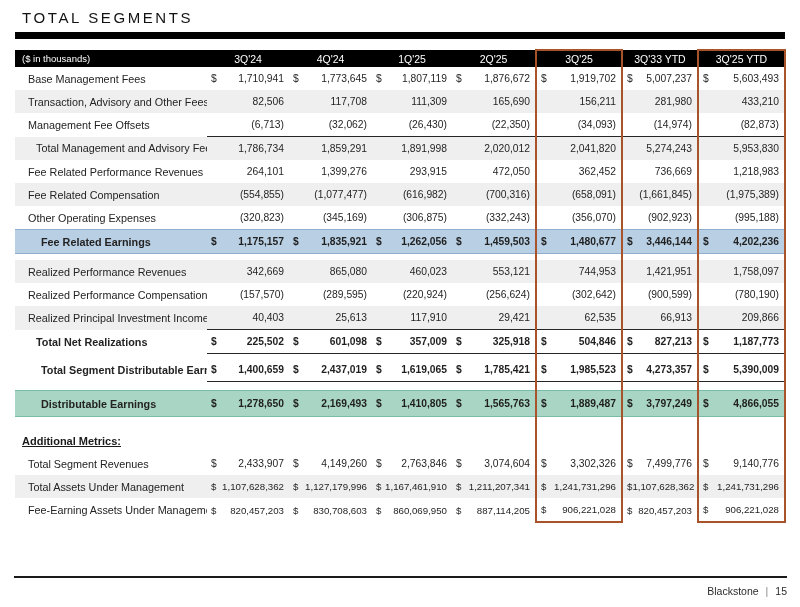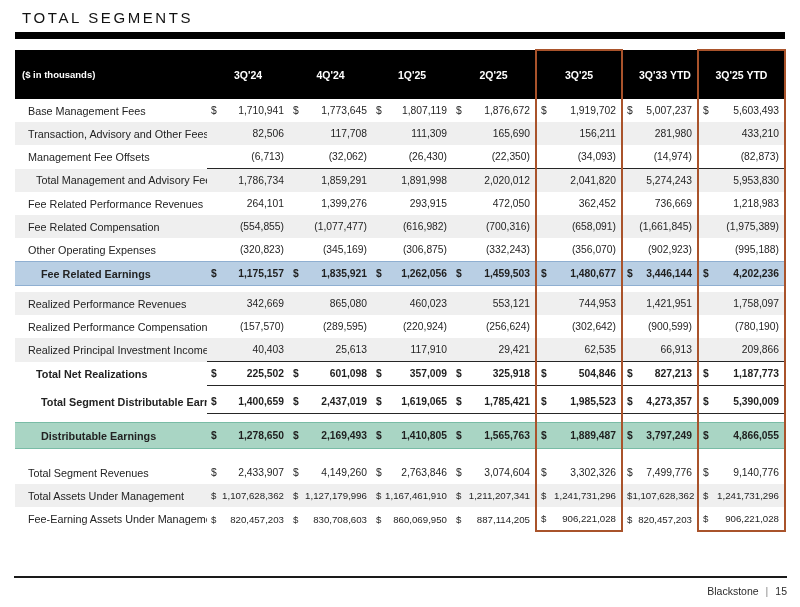--- a/index.html
+++ b/index.html
@@ -2,22 +2,22 @@
 <html style="--accent: #a9532b; --header_bg: #000000; --row_blue: #b9cfe4; --row_blue_border: #8fafd1; --row_green: #a9d5c4; --row_green_border: #79bca6; --zebra: #efefef; --text: #1f1f1f;"><head>
 <meta charset="utf-8">
 <style>
   html,body{margin:0;padding:0}
   body{width:800px;height:607px;background:#fff;font-family:"Liberation Sans",sans-serif;
        position:relative;overflow:hidden;color:var(--text,#1f1f1f)}
   .slide{padding:9px 15px 0 15px}
   .title{font-size:15px;font-weight:normal;letter-spacing:2.6px;color:#121212;padding-left:7px}
   .title-rule{height:7px;background:#000;margin-top:6px;width:770px}
   table{border-collapse:collapse;table-layout:fixed;width:770px;margin-top:10px}
-  th{background:var(--header_bg,#000);color:#fff;font-weight:bold;font-size:10.5px;height:16px;
-     padding:16px;text-align:center;white-space:nowrap}
+  th{background:var(--header_bg,#000);color:#fff;font-weight:normal;font-size:10.5px;height:16px;
+     padding:0;text-align:center;white-space:nowrap}
   th.lblh{text-align:left;padding-left:7px;font-size:9.5px}
   td{padding:0;height:23px;vertical-align:middle;white-space:nowrap}
   td.lbl{font-size:10.8px;color:#232323;overflow:hidden}
   .in0{padding-left:13px}.in1{padding-left:21px}.in2{padding-left:26px}
   .val{font-size:10.3px}
   .val .wrap{display:flex;justify-content:space-between;align-items:center;padding:0 5px 0 4px}
   tr.z td{background:var(--zebra,#efefef)}
   tr.blue td{background:var(--row_blue,#b9cfe4);
              border-top:1.5px solid var(--row_blue_border,#8fafd1);
              border-bottom:1.5px solid var(--row_blue_border,#8fafd1)}
@@ -732,20 +732,30 @@
         <tr>
           <td style="height: 12px;"></td>
           <td style="height: 12px;"></td>
           <td style="height: 12px;"></td>
           <td style="height: 12px;"></td>
           <td style="height: 12px;"></td>
           <td class="bxl bxr" style="height: 12px;"></td>
           <td style="height: 12px;"></td>
           <td class="bxl bxr" style="height: 12px;"></td>
         </tr>
+        <tr>
+          <td class="lbl sec"><span>Additional Metrics:</span></td>
+          <td></td>
+          <td></td>
+          <td></td>
+          <td></td>
+          <td class="bxl bxr"></td>
+          <td></td>
+          <td class="bxl bxr"></td>
+        </tr>
         <tr class="">
           <td class="lbl in0">Total Segment Revenues</td>
           <td class="val">
             <div class="wrap">
               <span class="cur">$</span>
               <span class="num">2,433,907</span>
             </div>
           </td>
           <td class="val">
             <div class="wrap">

